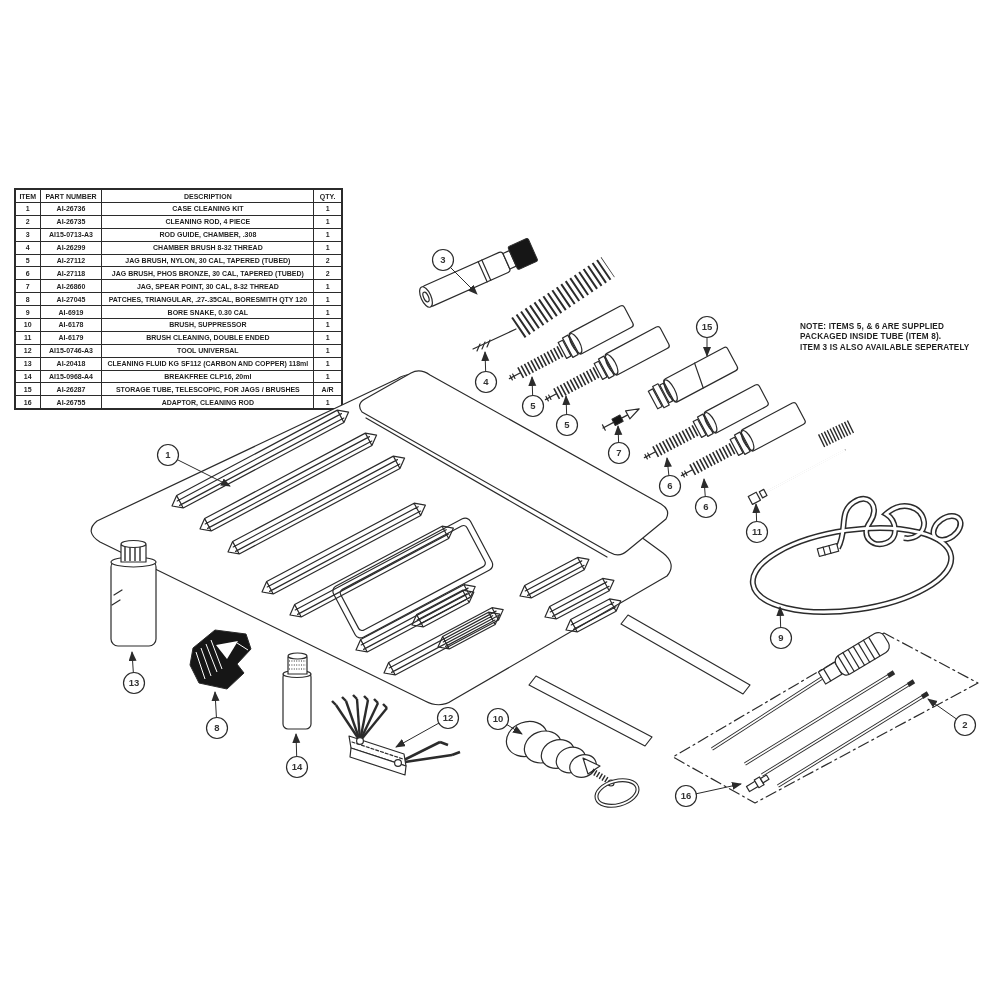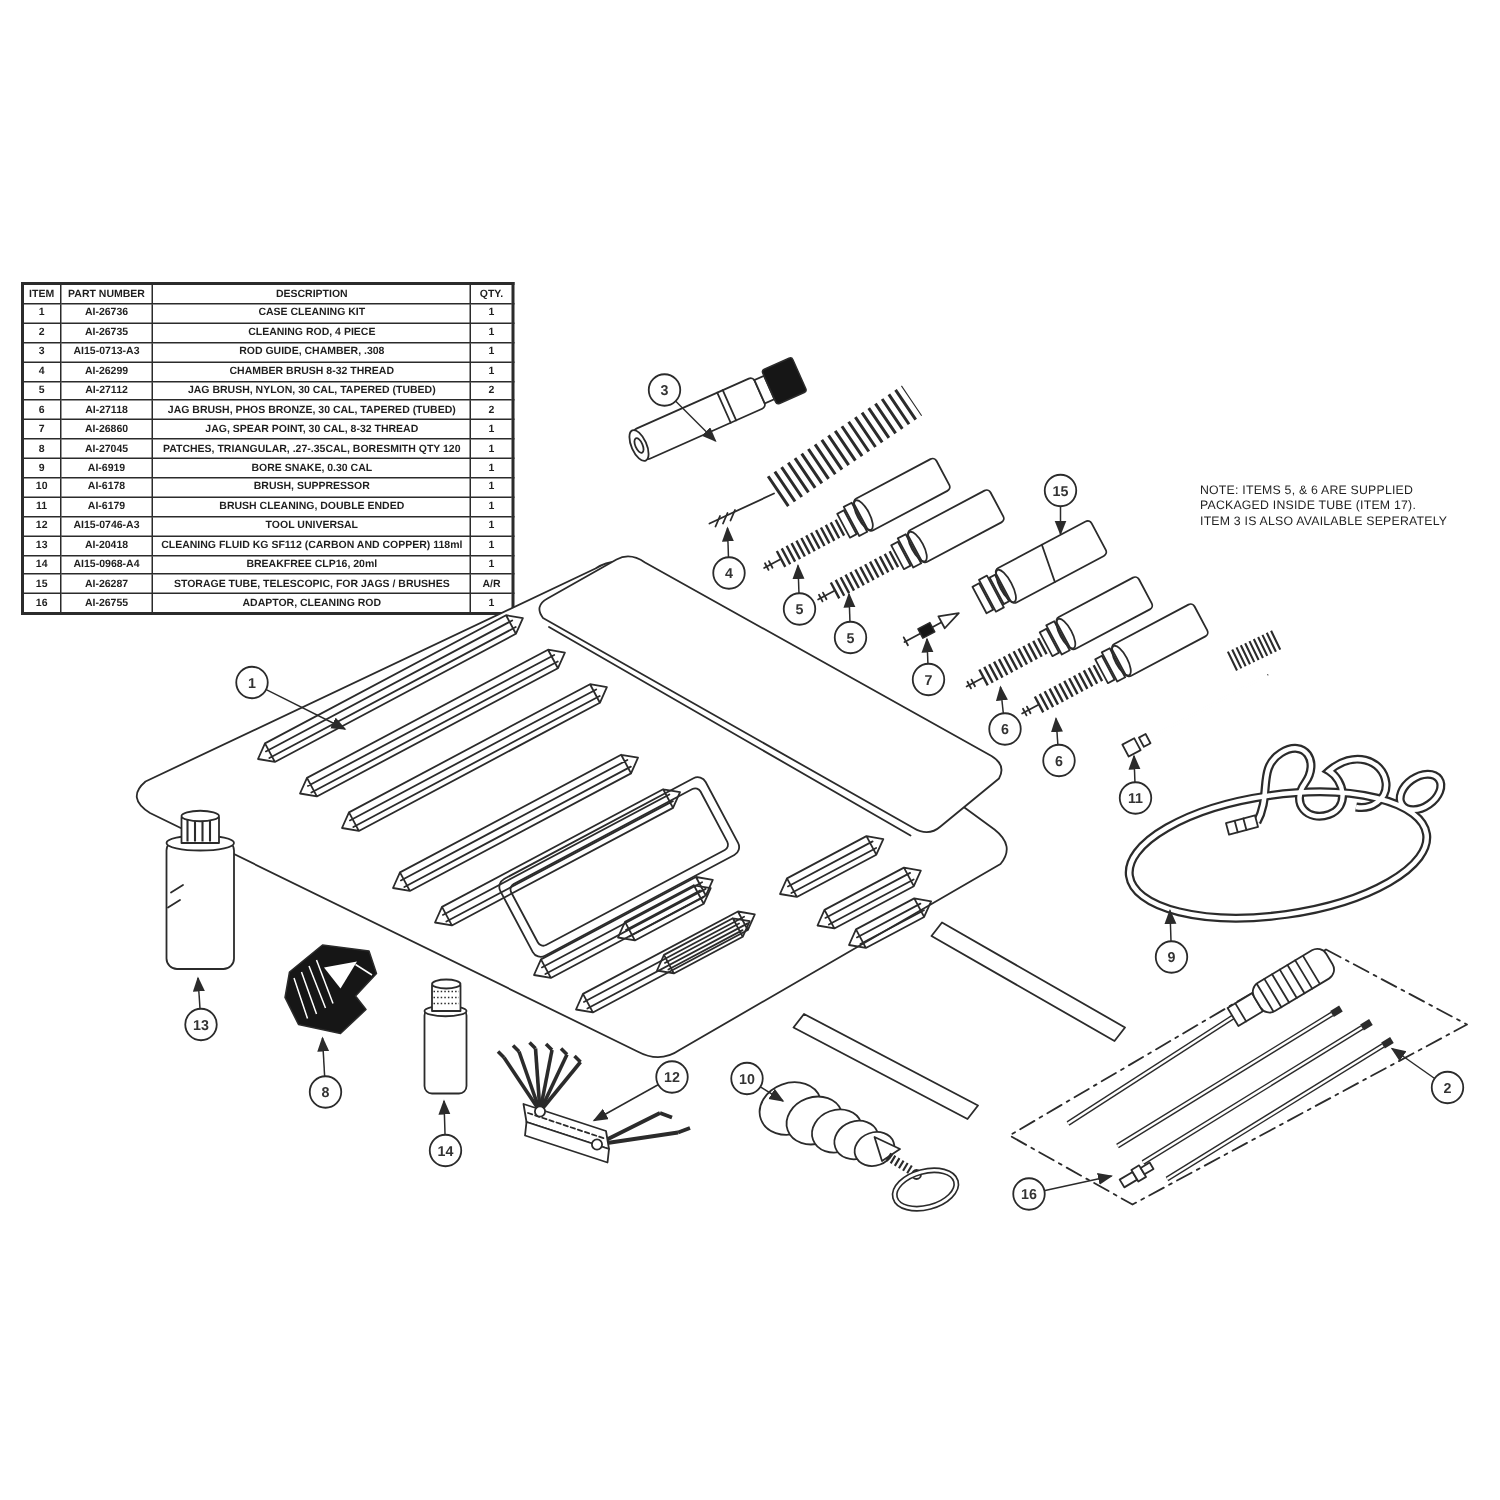--- a/index.html
+++ b/index.html
@@ -7,21 +7,21 @@
   #stage{position:relative;width:1000px;height:1000px;background:#fff;overflow:hidden;
          font-family:"Liberation Sans", sans-serif;color:var(--txt);}
   
   #parts-table{position:absolute;left:14px;top:188px;width:329px;border-collapse:collapse;
                border:2px solid var(--ink);font-size:7px;line-height:1;}
   #parts-table th,#parts-table td{border:1.2px solid var(--ink);text-align:center;
                padding:0 2px;height:11.9px;white-space:nowrap;overflow:hidden;color:var(--txt);font-weight:bold;}
   #parts-table th{height:12px;}
   .col-item{width:22px;} .col-part{width:62px;} .col-desc{width:212px;} .col-qty{width:29px;}
   
-  #note{position:absolute;left:800px;top:322px;font-size:8.2px;font-weight:normal;
+  #note{position:absolute;left:800px;top:322px;font-size:8.2px;font-weight:bold;
         line-height:10.4px;letter-spacing:.15px;color:var(--txt);white-space:nowrap;}
   
   svg{position:absolute;left:0;top:0;}
   .ln{stroke:var(--ink);stroke-width:1.2;fill:none;stroke-linecap:round;stroke-linejoin:round;}
   .fw{stroke:var(--ink);stroke-width:1.2;fill:#fff;stroke-linejoin:round;}
   .fb{stroke:var(--ink);stroke-width:1;fill:#161616;stroke-linejoin:round;}
   .bristle{stroke:var(--ink);fill:none;}
   .callout-circle{fill:#fff;stroke:var(--ink);stroke-width:1.2;}
   .callout-text{font-family:"Liberation Sans",sans-serif;font-size:9.5px;font-weight:bold;
                 fill:#333;text-anchor:middle;}
@@ -136,21 +136,21 @@
           <td>16</td>
           <td>AI-26755</td>
           <td>ADAPTOR, CLEANING ROD</td>
           <td>1</td>
         </tr>
       </tbody>
   </table>
 
   <div id="note">
     <div>NOTE: ITEMS 5, &amp; 6 ARE SUPPLIED</div>
-    <div>PACKAGED INSIDE TUBE (ITEM 17).</div>
+    <div>PACKAGED INSIDE TUBE (ITEM 8).</div>
     <div>ITEM 3 IS ALSO AVAILABLE SEPERATELY</div>
   </div>
 
   <svg width="1000" height="1000" viewBox="0 0 1000 1000">
     <defs>
       <marker id="arw" markerWidth="11" markerHeight="9" refX="9" refY="4" orient="auto">
         <path d="M0,0 L10,4 L0,8 Z" fill="#2b2b2b"></path>
       </marker>
     </defs>
 

